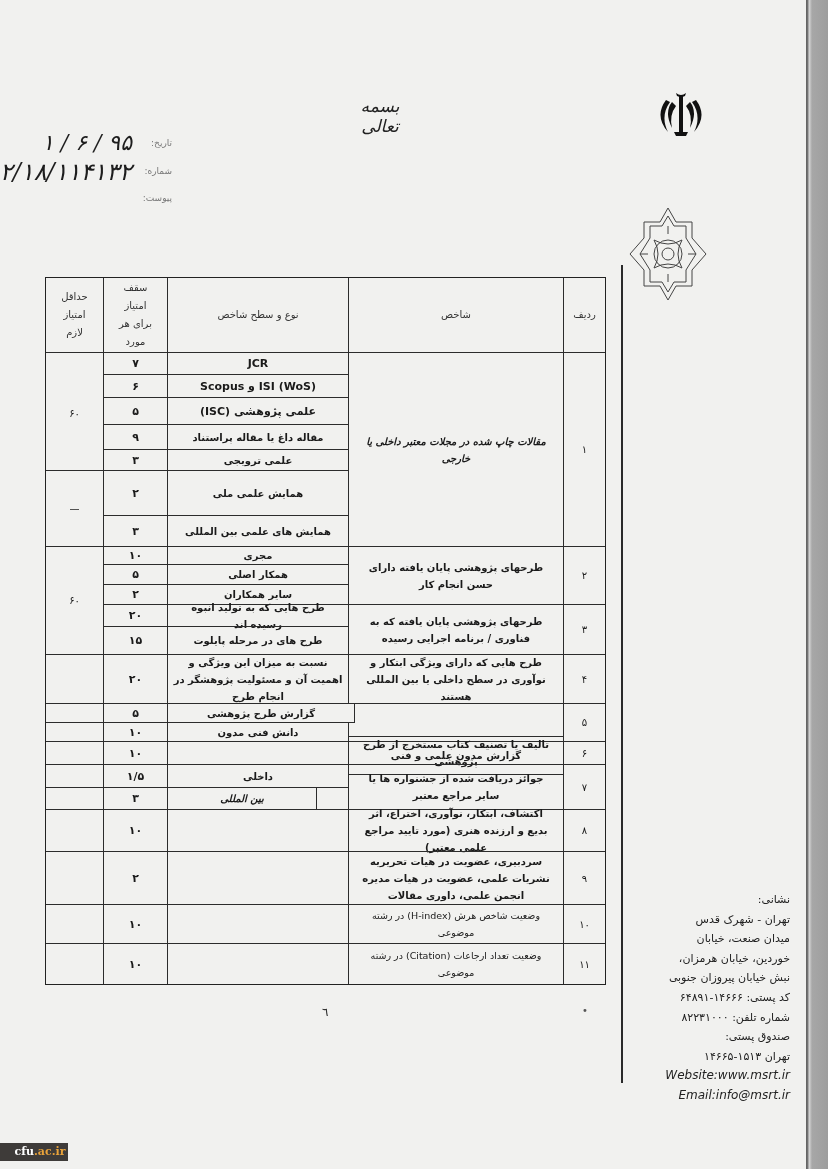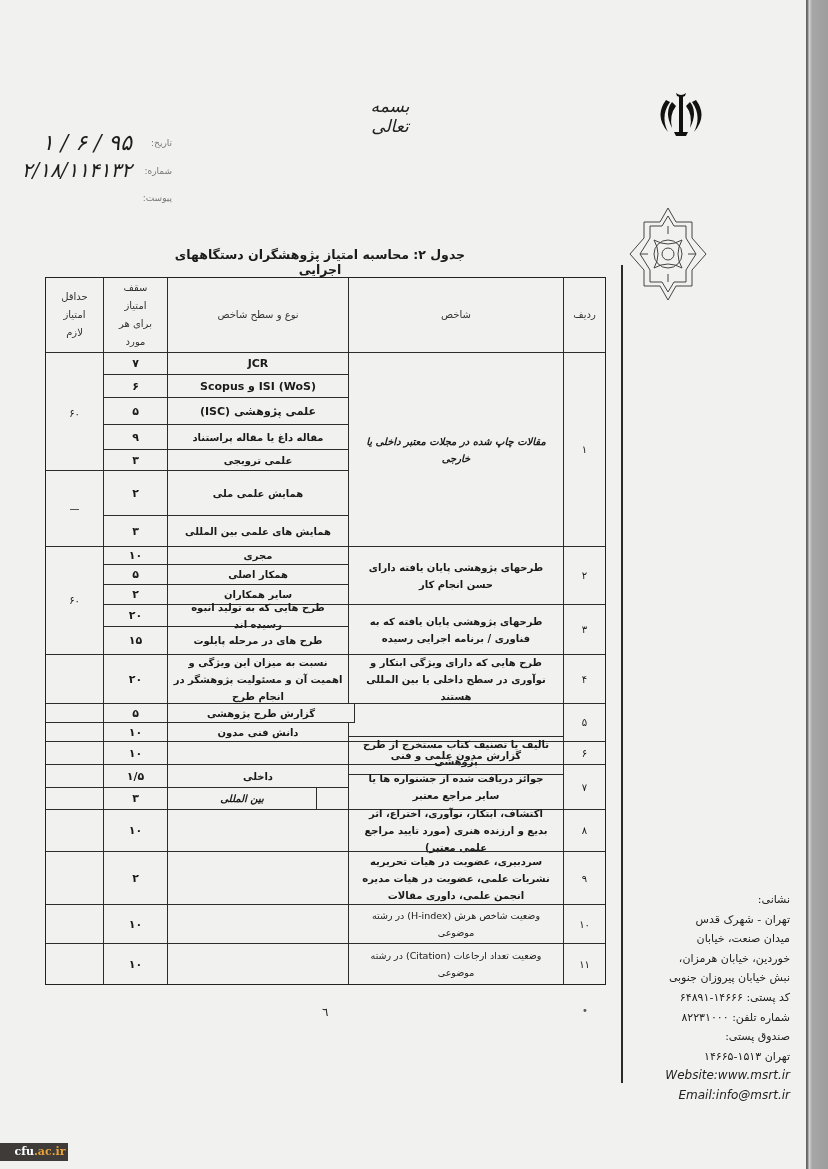--- a/index.html
+++ b/index.html
@@ -1,20 +1,20 @@
 <!DOCTYPE html>
 <html><head>
 <meta charset="utf-8">
 <style>
   html, body { margin:0; padding:0; }
   body { width:828px; height:1169px; position:relative; overflow:hidden; background:#efefed; font-family:"DejaVu Sans", sans-serif; color:#1a1a1a; }
   .page { position:absolute; left:0; top:0; width:806px; height:1169px; background:#f1f1ef; }
   .edge-strip { position:absolute; left:806px; top:0; width:22px; height:1169px; background:linear-gradient(90deg,#5e5e5e 0,#7a7a7a 2px,#d9d9d9 3px,#a7a7a7 6px,#9d9d9d 100%); }
   .abs { position:absolute; }
-  .bismillah { left:350px; top:96px; width:80px; text-align:center; font-family:"DejaVu Serif", serif; font-size:17px; font-style:italic; color:#222; }
+  .bismillah { left:340px; top:96px; width:80px; text-align:center; font-family:"DejaVu Serif", serif; font-size:17px; font-style:italic; color:#222; }
   .meta { left:12px; width:160px; font-size:9px; color:#777; direction:rtl; text-align:right; }
   .meta .lbl { display:inline-block; width:30px; text-align:right; }
   .hand { font-family:"DejaVu Serif", serif; font-style:italic; font-size:22px; color:#1d1d1d; position:absolute; right:40px; top:-8px; white-space:nowrap; direction:ltr; }
   .emblem { left:658px; top:92px; width:46px; height:48px; }
   .republic { left:610px; top:146px; width:150px; font-family:"DejaVu Serif", serif; font-style:italic; font-size:10.5px; color:#333; text-align:center; line-height:18px; direction:rtl; }
   .ornament { left:620px; top:206px; width:96px; height:96px; }
   .vline { left:621px; top:265px; width:2px; height:818px; background:#2a2a2a; }
   .title { left:170px; top:247px; width:300px; text-align:center; font-weight:bold; font-size:12.5px; direction:rtl; }
   .cell { position:absolute; box-sizing:border-box; border:1px solid #2c2c2c; display:flex; align-items:center; justify-content:center; text-align:center; font-size:10px; line-height:17px; direction:rtl; padding:0 6px; background:transparent; }
   .cell.hdr { font-size:10px; color:#333; line-height:18px; }
@@ -35,21 +35,21 @@
 <div class="page">
 
   <div class="abs bismillah">بسمه تعالی</div>
 
   <div class="abs meta" style="top:138px;">
     <span class="lbl">تاریخ:</span>
     <span class="hand">۱ / ۶ / ۹۵</span>
   </div>
   <div class="abs meta" style="top:166px;">
     <span class="lbl">شماره:</span>
-    <span class="hand" style="font-size:20px;">۲/۱۸/۱۱۴۱۳۲</span>
+    <span class="hand" style="font-size:24px;">۲/۱۸/۱۱۴۱۳۲</span>
   </div>
   <div class="abs meta" style="top:193px;">
     <span class="lbl">پیوست:</span>
   </div>
 
   <svg class="abs emblem" viewBox="0 0 46 48">
     <g fill="#111">
       <path d="M21 4 h4 v36 h-4z"></path>
       <path d="M18 1 q5 4 10 0 l-1 3 q-4 2 -8 0z"></path>
       <path d="M14 10 q-8 10 0 26 q-3 -13 4 -22z"></path>
@@ -66,21 +66,20 @@
       <path d="M48 10 l6 10 h12 v12 l10 16 l-10 16 v12 h-12 l-6 10 l-6 -10 h-12 v-12 l-10 -16 l10 -16 v-12 h12z"></path>
       <circle cx="48" cy="48" r="14"></circle>
       <circle cx="48" cy="48" r="6"></circle>
       <path d="M34 34 q14 8 28 0 M34 62 q14 -8 28 0 M34 34 q8 14 0 28 M62 34 q-8 14 0 28"></path>
       <path d="M48 20 v8 M48 68 v8 M20 48 h8 M68 48 h8"></path>
     </g>
   </svg>
 
   <div class="abs vline"></div>
 
-  <div class="abs title">جدول ۲: محاسبه امتیاز پژوهشگران دستگاههای اجرایی</div>
 
   <div>
 
     <div class="cell hdr" style="left:563px;top:277px;width:43px;height:76px;">ردیف</div>
     <div class="cell hdr" style="left:348px;top:277px;width:216px;height:76px;">شاخص</div>
     <div class="cell hdr" style="left:167px;top:277px;width:182px;height:76px;">نوع و سطح شاخص</div>
     <div class="cell hdr" style="left:103px;top:277px;width:65px;height:76px;padding:0 12px;">سقف امتیاز برای هر مورد</div>
     <div class="cell hdr" style="left:45px;top:277px;width:59px;height:76px;padding:0 10px;">حداقل امتیاز لازم</div>
 
     <div class="cell" style="left:563px;top:352px;width:43px;height:195px;">۱</div>

